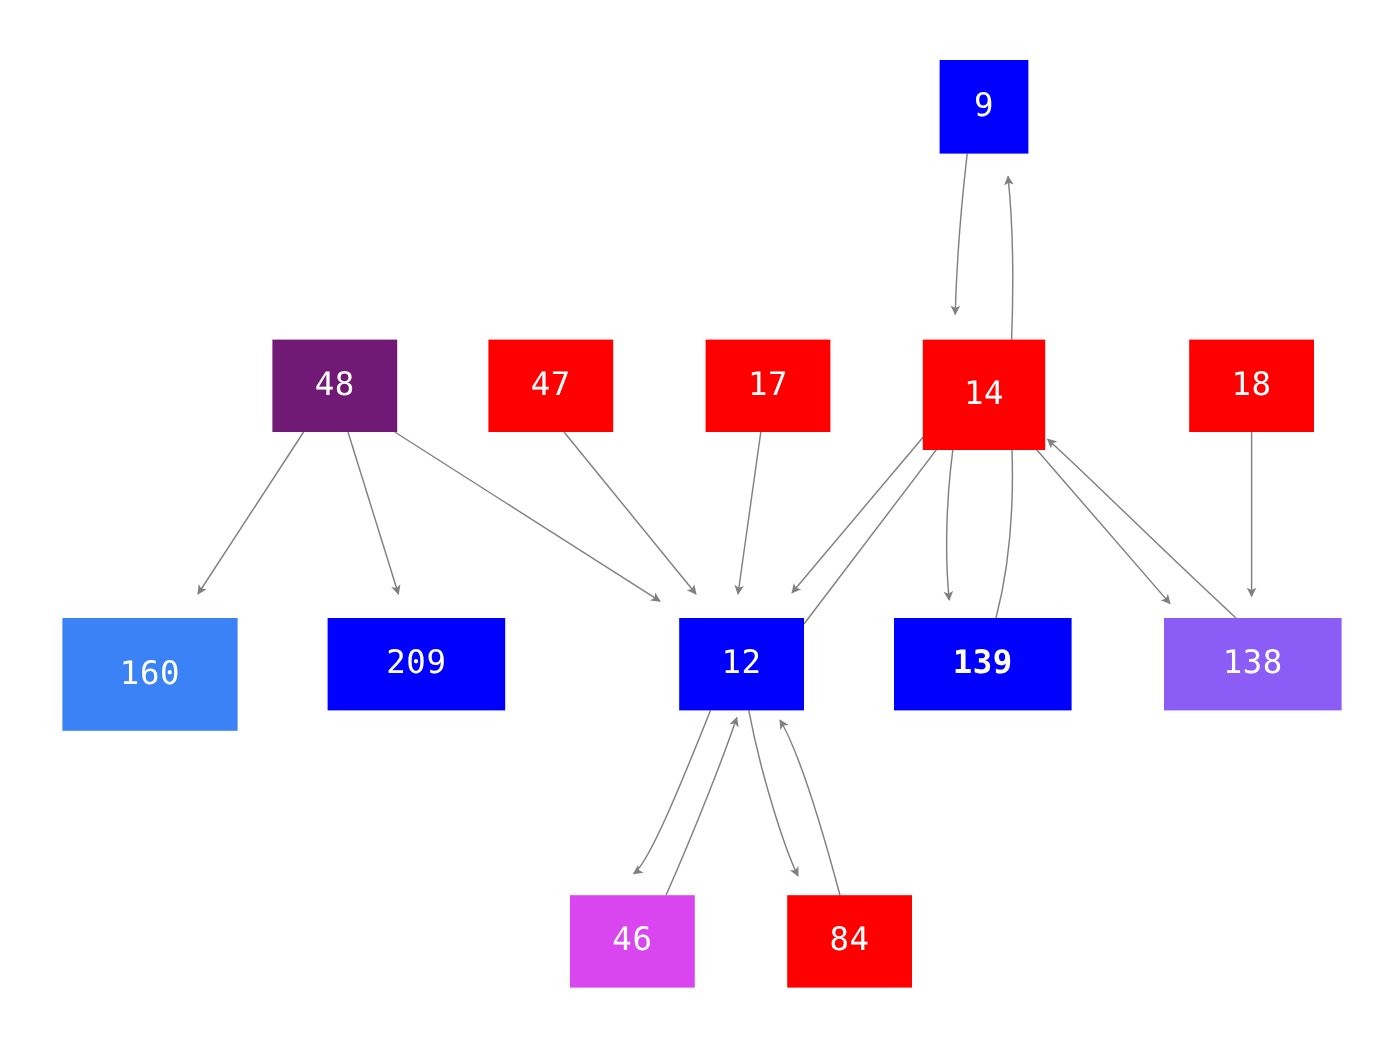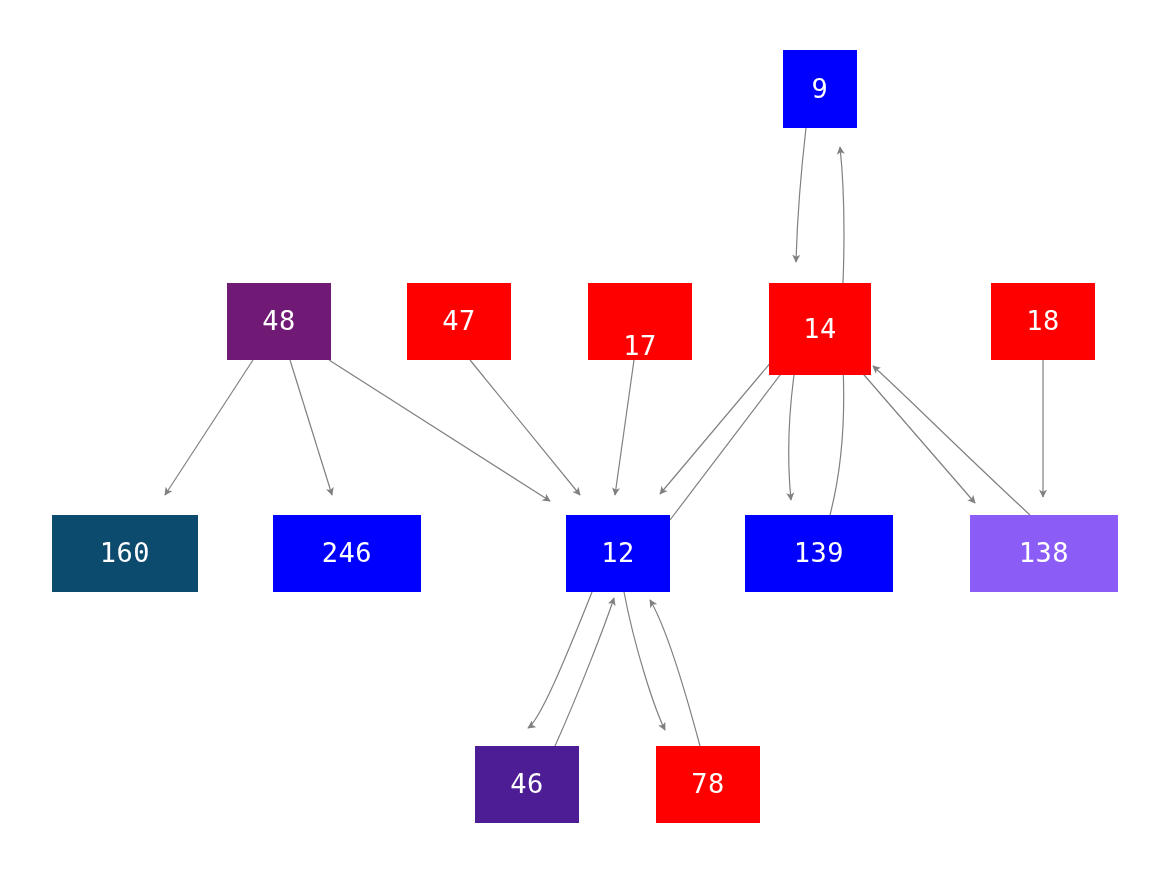--- a/index.html
+++ b/index.html
@@ -82,45 +82,45 @@
   <div id="node-layer">
       <div class="node" style="left: 783px; top: 50px; width: 74px; height: 78px; background: rgb(0, 0, 255);">
         <span class="node-label" style="color: rgb(255, 255, 255);">9</span>
       </div>
       <div class="node" style="left: 227px; top: 283px; width: 104px; height: 77px; background: #701a75;">
         <span class="node-label" style="color: rgb(255, 255, 255);">48</span>
       </div>
       <div class="node" style="left: 407px; top: 283px; width: 104px; height: 77px; background: rgb(255, 0, 0);">
         <span class="node-label" style="color: rgb(255, 255, 255);">47</span>
       </div>
-      <div class="node" style="left: 588px; top: 283px; width: 104px; height: 77px; background: rgb(255, 0, 0); align-items: flex-end;">
+      <div class="node" style="left: 588px; top: 283px; width: 104px; height: 77px; background: rgb(255, 0, 0);">
         <span class="node-label" style="color: rgb(255, 255, 255);">17</span>
       </div>
       <div class="node" style="left: 769px; top: 283px; width: 102px; height: 92px; background: rgb(255, 0, 0);">
         <span class="node-label" style="color: rgb(255, 255, 255);">14</span>
       </div>
       <div class="node" style="left: 991px; top: 283px; width: 104px; height: 77px; background: rgb(255, 0, 0);">
         <span class="node-label" style="color: #ffffff;">18</span>
       </div>
-      <div class="node" style="left: 52px; top: 515px; width: 146px; height: 77px; background: #0c4a6e; justify-content: center;">
+      <div class="node" style="left: 52px; top: 515px; width: 146px; height: 94px; background: #3b82f6; justify-content: center;">
         <span class="node-label" style="color: rgb(255, 255, 255);">160</span>
       </div>
       <div class="node" style="left: 273px; top: 515px; width: 148px; height: 77px; background: rgb(0, 0, 255);">
-        <span class="node-label" style="color: rgb(255, 255, 255);">246</span>
+        <span class="node-label" style="color: rgb(255, 255, 255);">209</span>
       </div>
       <div class="node" style="left: 566px; top: 515px; width: 104px; height: 77px; background: rgb(0, 0, 255);">
         <span class="node-label" style="color: rgb(255, 255, 255);">12</span>
       </div>
-      <div class="node" style="left: 745px; top: 515px; width: 148px; height: 77px; background: rgb(0, 0, 255);">
+      <div class="node" style="left: 745px; top: 515px; width: 148px; height: 77px; background: rgb(0, 0, 255); font-weight: bold;">
         <span class="node-label" style="color: rgb(255, 255, 255);">139</span>
       </div>
       <div class="node" style="left: 970px; top: 515px; width: 148px; height: 77px; background: #8b5cf6;">
         <span class="node-label" style="color: rgb(255, 255, 255);">138</span>
       </div>
-      <div class="node" style="left: 475px; top: 746px; width: 104px; height: 77px; background: #4c1d95;">
+      <div class="node" style="left: 475px; top: 746px; width: 104px; height: 77px; background: #d946ef;">
         <span class="node-label" style="color: rgb(255, 255, 255);">46</span>
       </div>
       <div class="node" style="left: 656px; top: 746px; width: 104px; height: 77px; background: rgb(255, 0, 0);">
-        <span class="node-label" style="color: rgb(255, 255, 255);">78</span>
+        <span class="node-label" style="color: rgb(255, 255, 255);">84</span>
       </div>
     </div>
 
 </div>
 
 </body></html>

